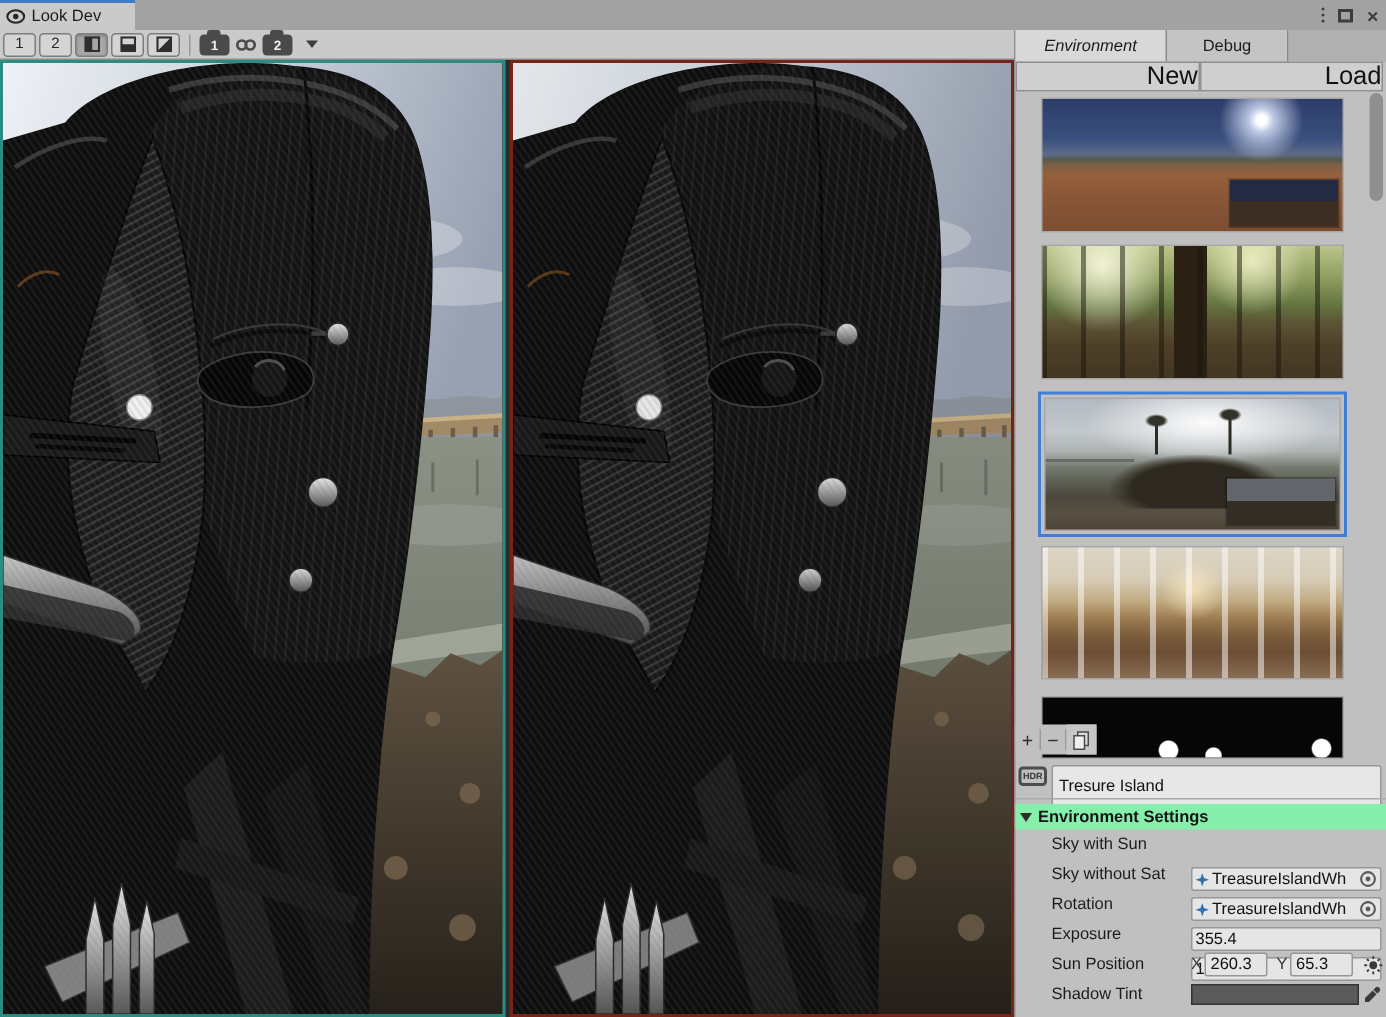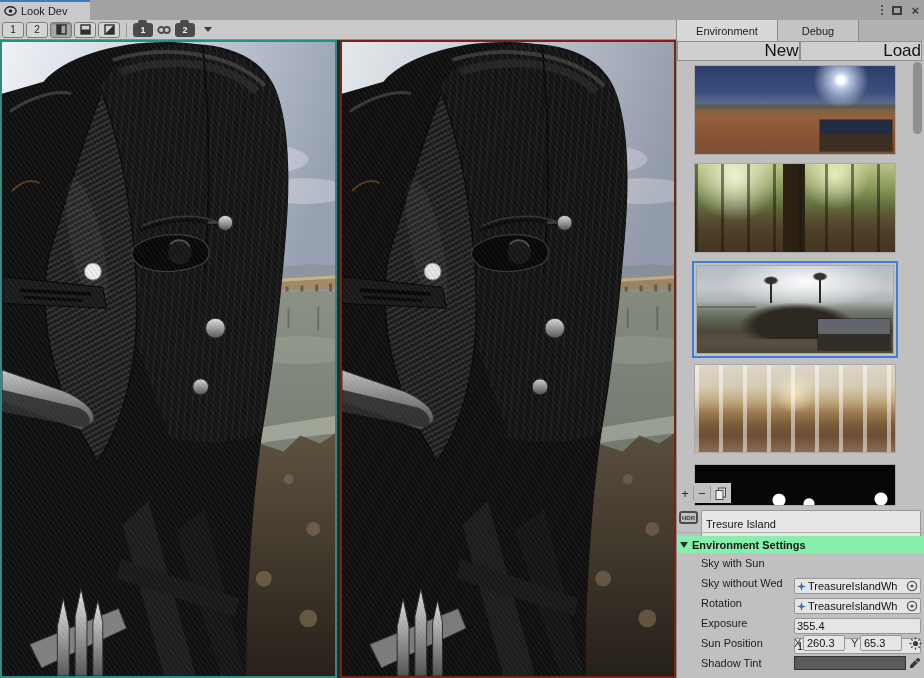--- a/index.html
+++ b/index.html
@@ -41,21 +41,21 @@
   .view-2{left:340px;width:336px;border:2px solid #782317;}
   .view svg{width:100%;height:100%;display:block;}
   .view-2 svg{filter:brightness(.96);}
 
   
   .right-panel{position:absolute;left:676px;top:20px;width:248px;height:658px;background:#c0c0c0;
                border-left:1px solid #8d8d8d;box-sizing:border-box;}
   .rp-tabs{position:absolute;top:0;left:0;right:0;height:21px;background:#9c9c9c;display:flex;}
   .rp-tab{height:21px;display:flex;align-items:center;justify-content:center;font-size:11px;color:#1c1c1c;
           border-right:1px solid #8a8a8a;box-sizing:border-box;}
-  .rp-tab.sel{background:#d8d8d8;}
+  .rp-tab.sel{background:#d8d8d8;font-style:italic;}
   .rp-tab.unsel{background:#c4c4c4;}
   .rp-tab-filler{flex:1;background:#b1b1b1;}
   .rp-actions{position:absolute;top:21px;left:0;width:245px;height:20px;display:flex;}
   .rp-action-btn{flex:1;background:#cfcfcf;border:1px solid #8f8f8f;font-size:17px;color:#111;
                  display:flex;align-items:center;justify-content:flex-end;box-sizing:border-box;}
 
   
   .thumb{position:absolute;left:18px;width:200px;height:88px;overflow:hidden;outline:1px solid rgba(0,0,0,.12);}
   .inset{position:absolute;right:3px;bottom:3px;width:72px;height:31px;outline:1px solid rgba(0,0,0,.3);}
   .thumb-sel-wrap{position:absolute;left:15px;top:241px;width:206px;height:97px;border:2px solid #3f7fd8;
@@ -396,21 +396,21 @@
         </svg>
         <span class="val">TreasureIslandWh</span>
         <svg width="12" height="12" viewBox="0 0 12 12" style="flex:none">
           <circle cx="6" cy="6" r="4.6" fill="none" stroke="#5a5a5a" stroke-width="1.4"></circle>
           <circle cx="6" cy="6" r="1.6" fill="#5a5a5a"></circle>
         </svg>
       </div>
     </div>
 
     <div class="row" style="top:555px">
-      <span class="row-label">Sky without Wed</span>
+      <span class="row-label">Sky without Sat</span>
       <div class="field">
         <svg width="9" height="9" viewBox="0 0 9 9" style="flex:none;margin-right:2px">
           <path d="M4.5,0 L5.6,3.4 L9,4.5 L5.6,5.6 L4.5,9 L3.4,5.6 L0,4.5 L3.4,3.4 Z" fill="#2f6fb2"></path>
         </svg>
         <span class="val">TreasureIslandWh</span>
         <svg width="12" height="12" viewBox="0 0 12 12" style="flex:none">
           <circle cx="6" cy="6" r="4.6" fill="none" stroke="#5a5a5a" stroke-width="1.4"></circle>
           <circle cx="6" cy="6" r="1.6" fill="#5a5a5a"></circle>
         </svg>
       </div>

